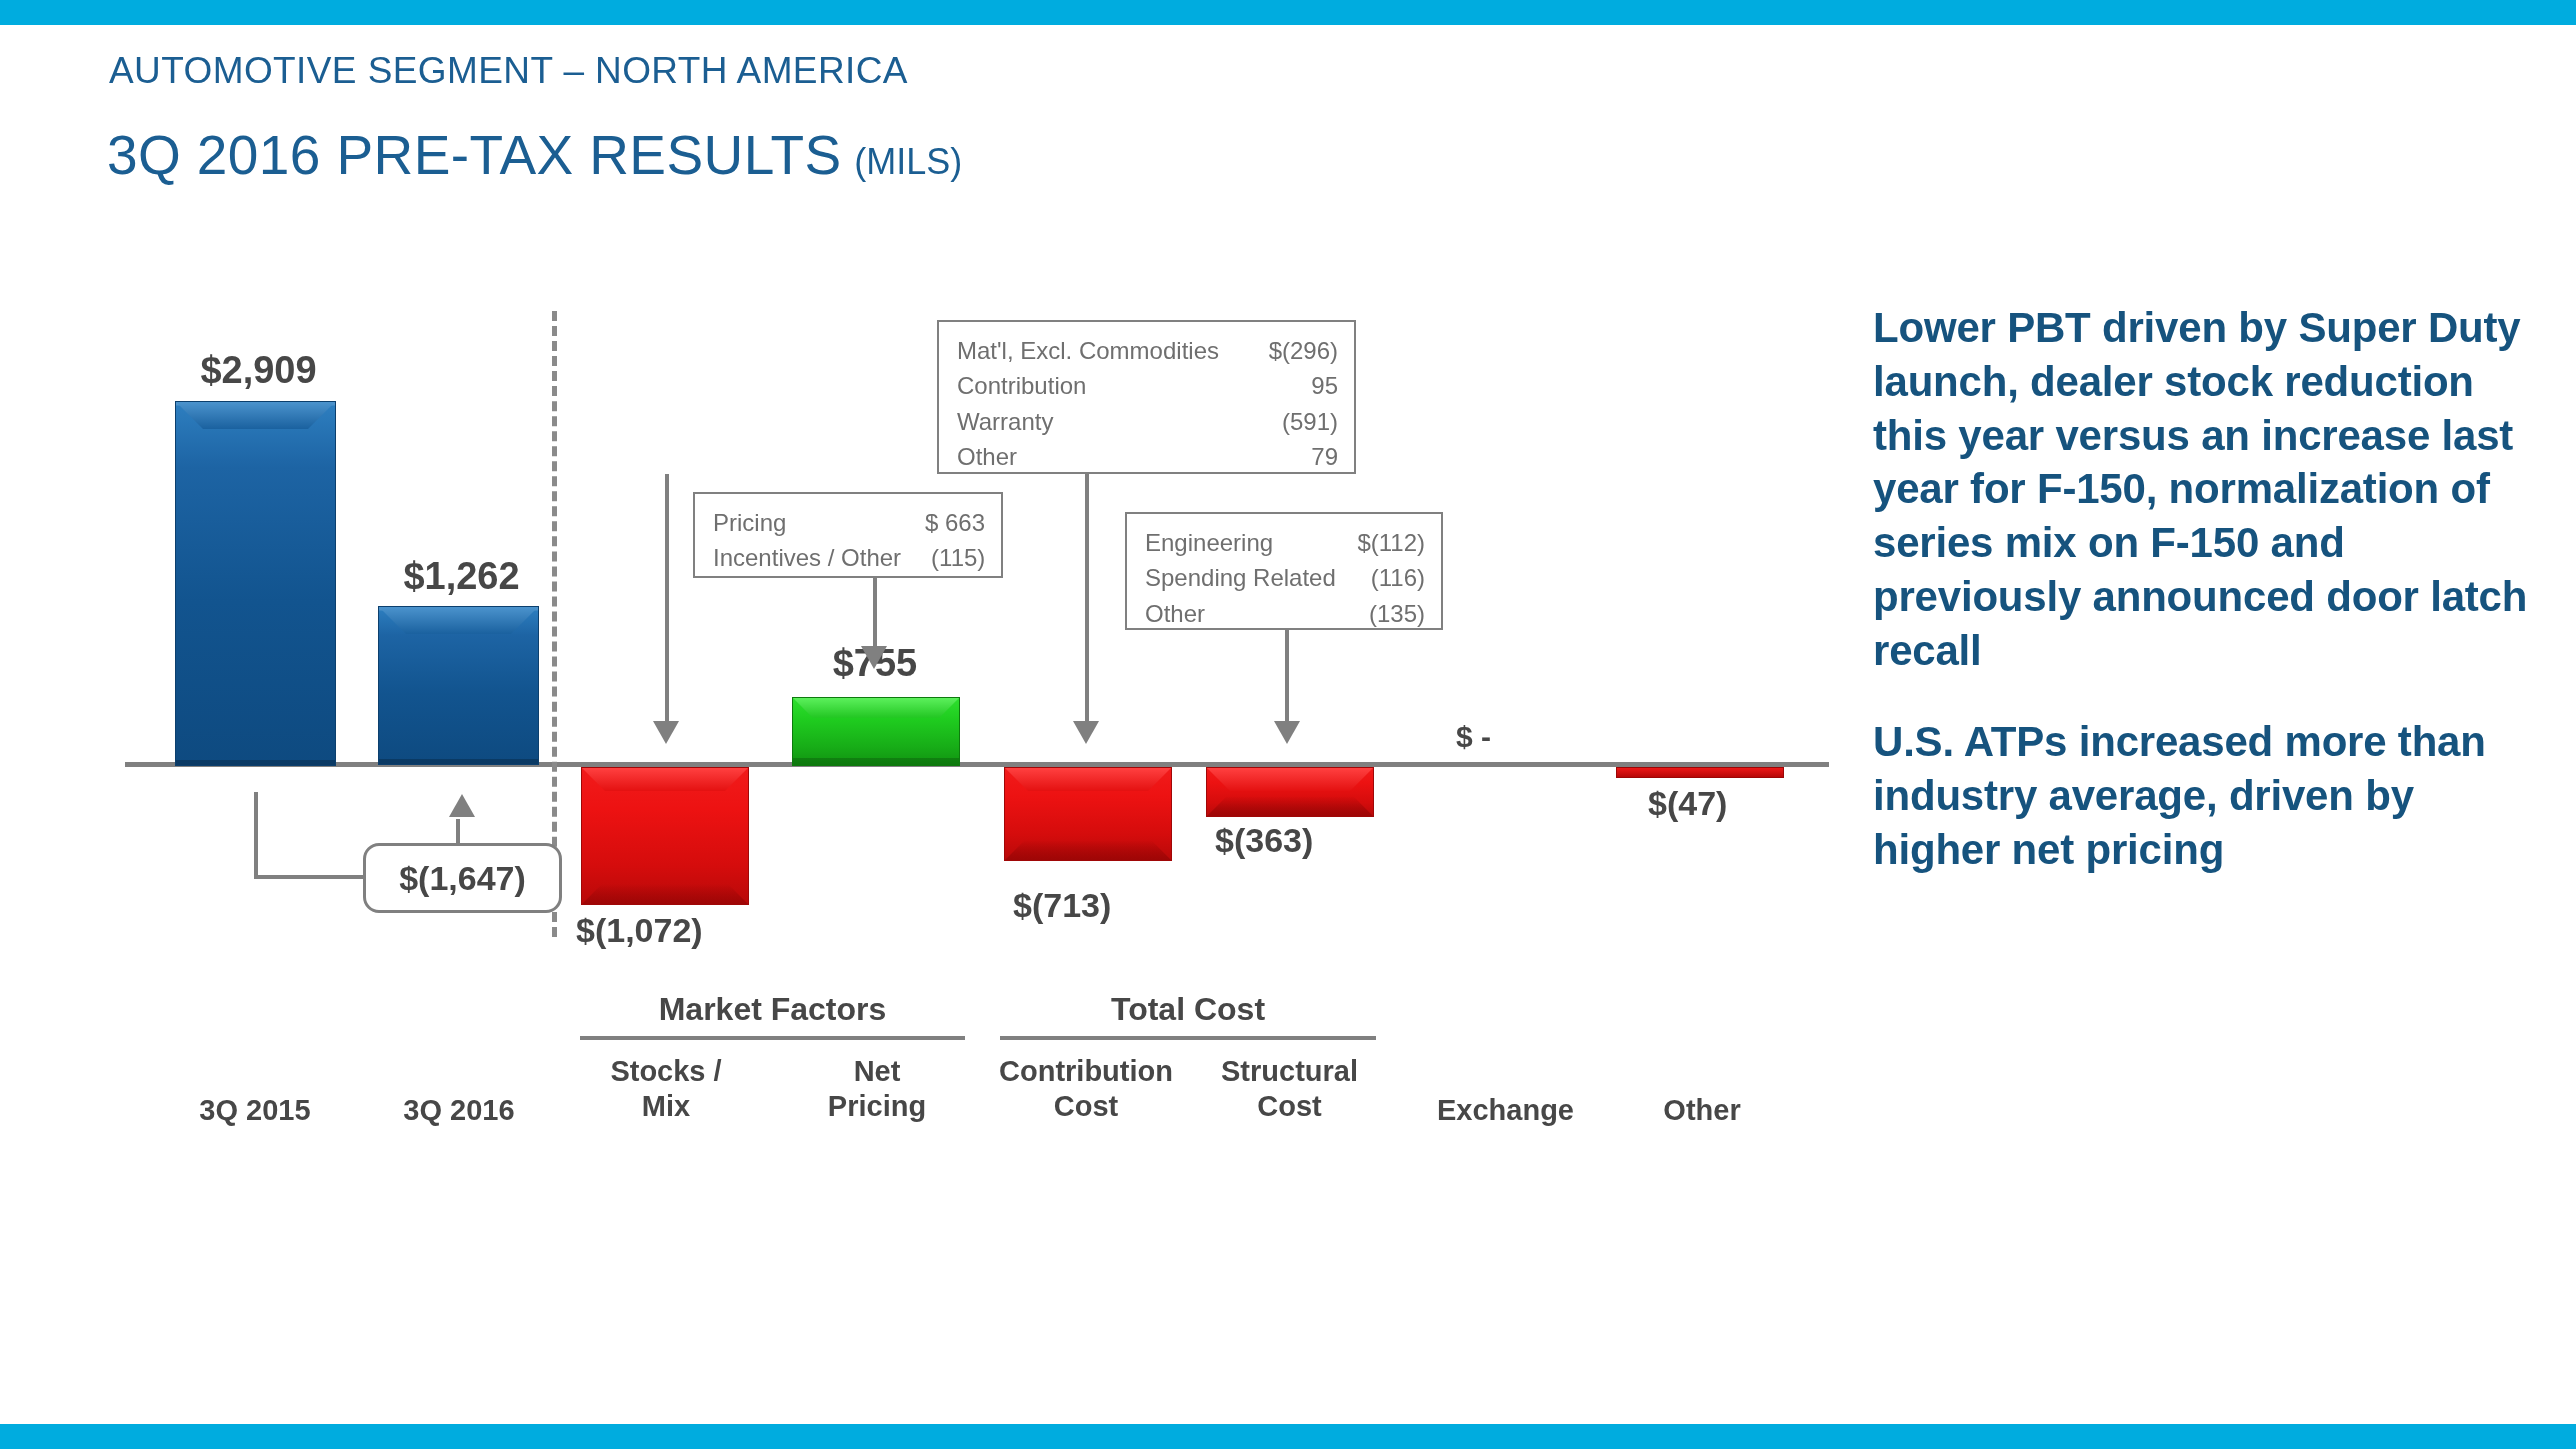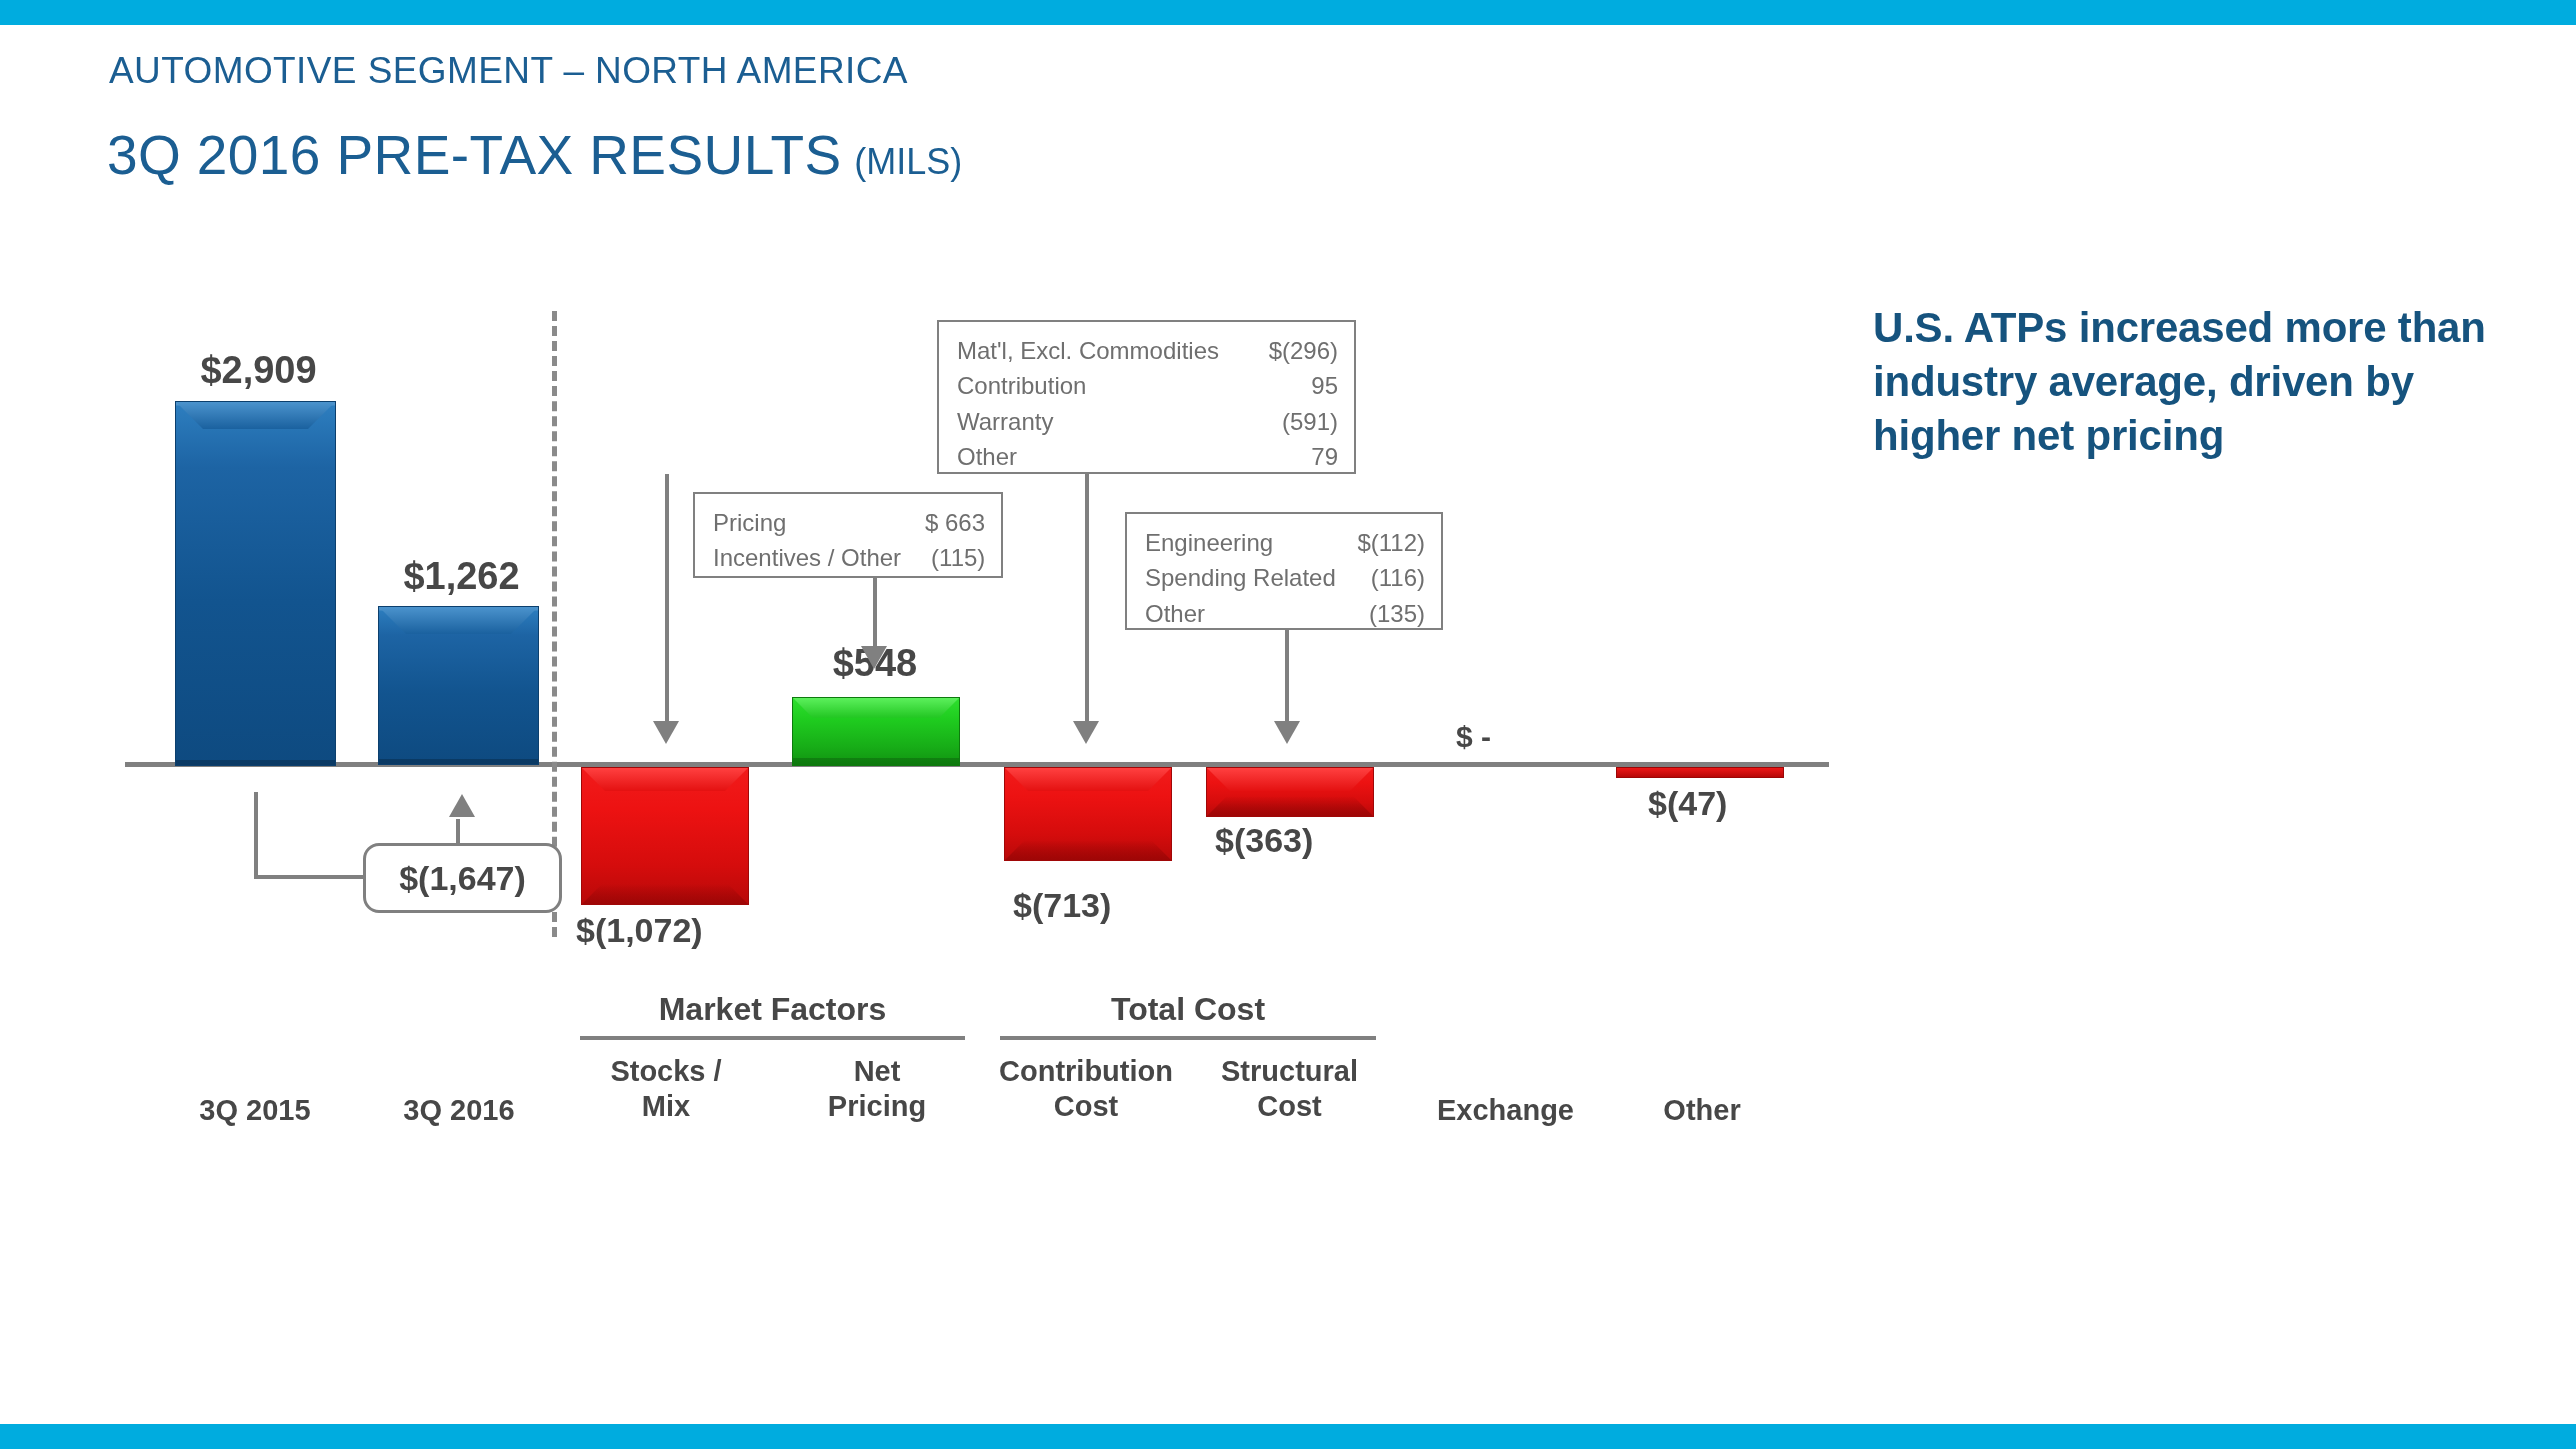--- a/index.html
+++ b/index.html
@@ -282,21 +282,21 @@
   <div class="bar bar-blue" style="left:175px; top:401px; width:159px; height:363px;"></div>
   <div class="val-label big" style="left:179px; top:349px; width:159px; text-align:center;">$2,909</div>
 
   <div class="bar bar-blue" style="left:378px; top:606px; width:159px; height:157px;"></div>
   <div class="val-label big" style="left:382px; top:555px; width:159px; text-align:center;">$1,262</div>
 
   <div class="bar bar-red" style="left:581px; top:767px; width:166px; height:136px;"></div>
   <div class="val-label" style="left:576px; top:911px;">$(1,072)</div>
 
   <div class="bar bar-green" style="left:792px; top:697px; width:166px; height:67px;"></div>
-  <div class="val-label big" style="left:792px; top:642px; width:166px; text-align:center;">$548</div>
+  <div class="val-label big" style="left:792px; top:642px; width:166px; text-align:center;">$755</div>
 
   <div class="bar bar-red" style="left:1004px; top:767px; width:166px; height:92px;"></div>
   <div class="val-label" style="left:1013px; top:866px;margin-top:20px;">$(713)</div>
 
   <div class="bar bar-red" style="left:1206px; top:767px; width:166px; height:48px;"></div>
   <div class="val-label" style="left:1215px; top:821px;">$(363)</div>
 
   <div class="zero-ann" style="left:1456px; top:720px;">$ -</div>
 
   <div class="bar bar-thin" style="left:1616px; top:767px; width:166px; height:9px;"></div>
@@ -395,15 +395,16 @@
   <div class="axis-label" style="left:1406px; top:1093px; width:199px;">
     <div>Exchange</div>
   </div>
   <div class="axis-label" style="left:1617px; top:1093px; width:170px;">
     <div>Other</div>
   </div>
 
 </div>
 
 <div id="commentary">
+  <p>Lower PBT driven by Super Duty launch, dealer stock reduction this year versus an increase last year for F-150, normalization of series mix on F-150 and previously announced door latch recall</p>
   <p>U.S. ATPs increased more than industry average, driven by higher net pricing</p>
 </div>
 
 
 </body></html>

